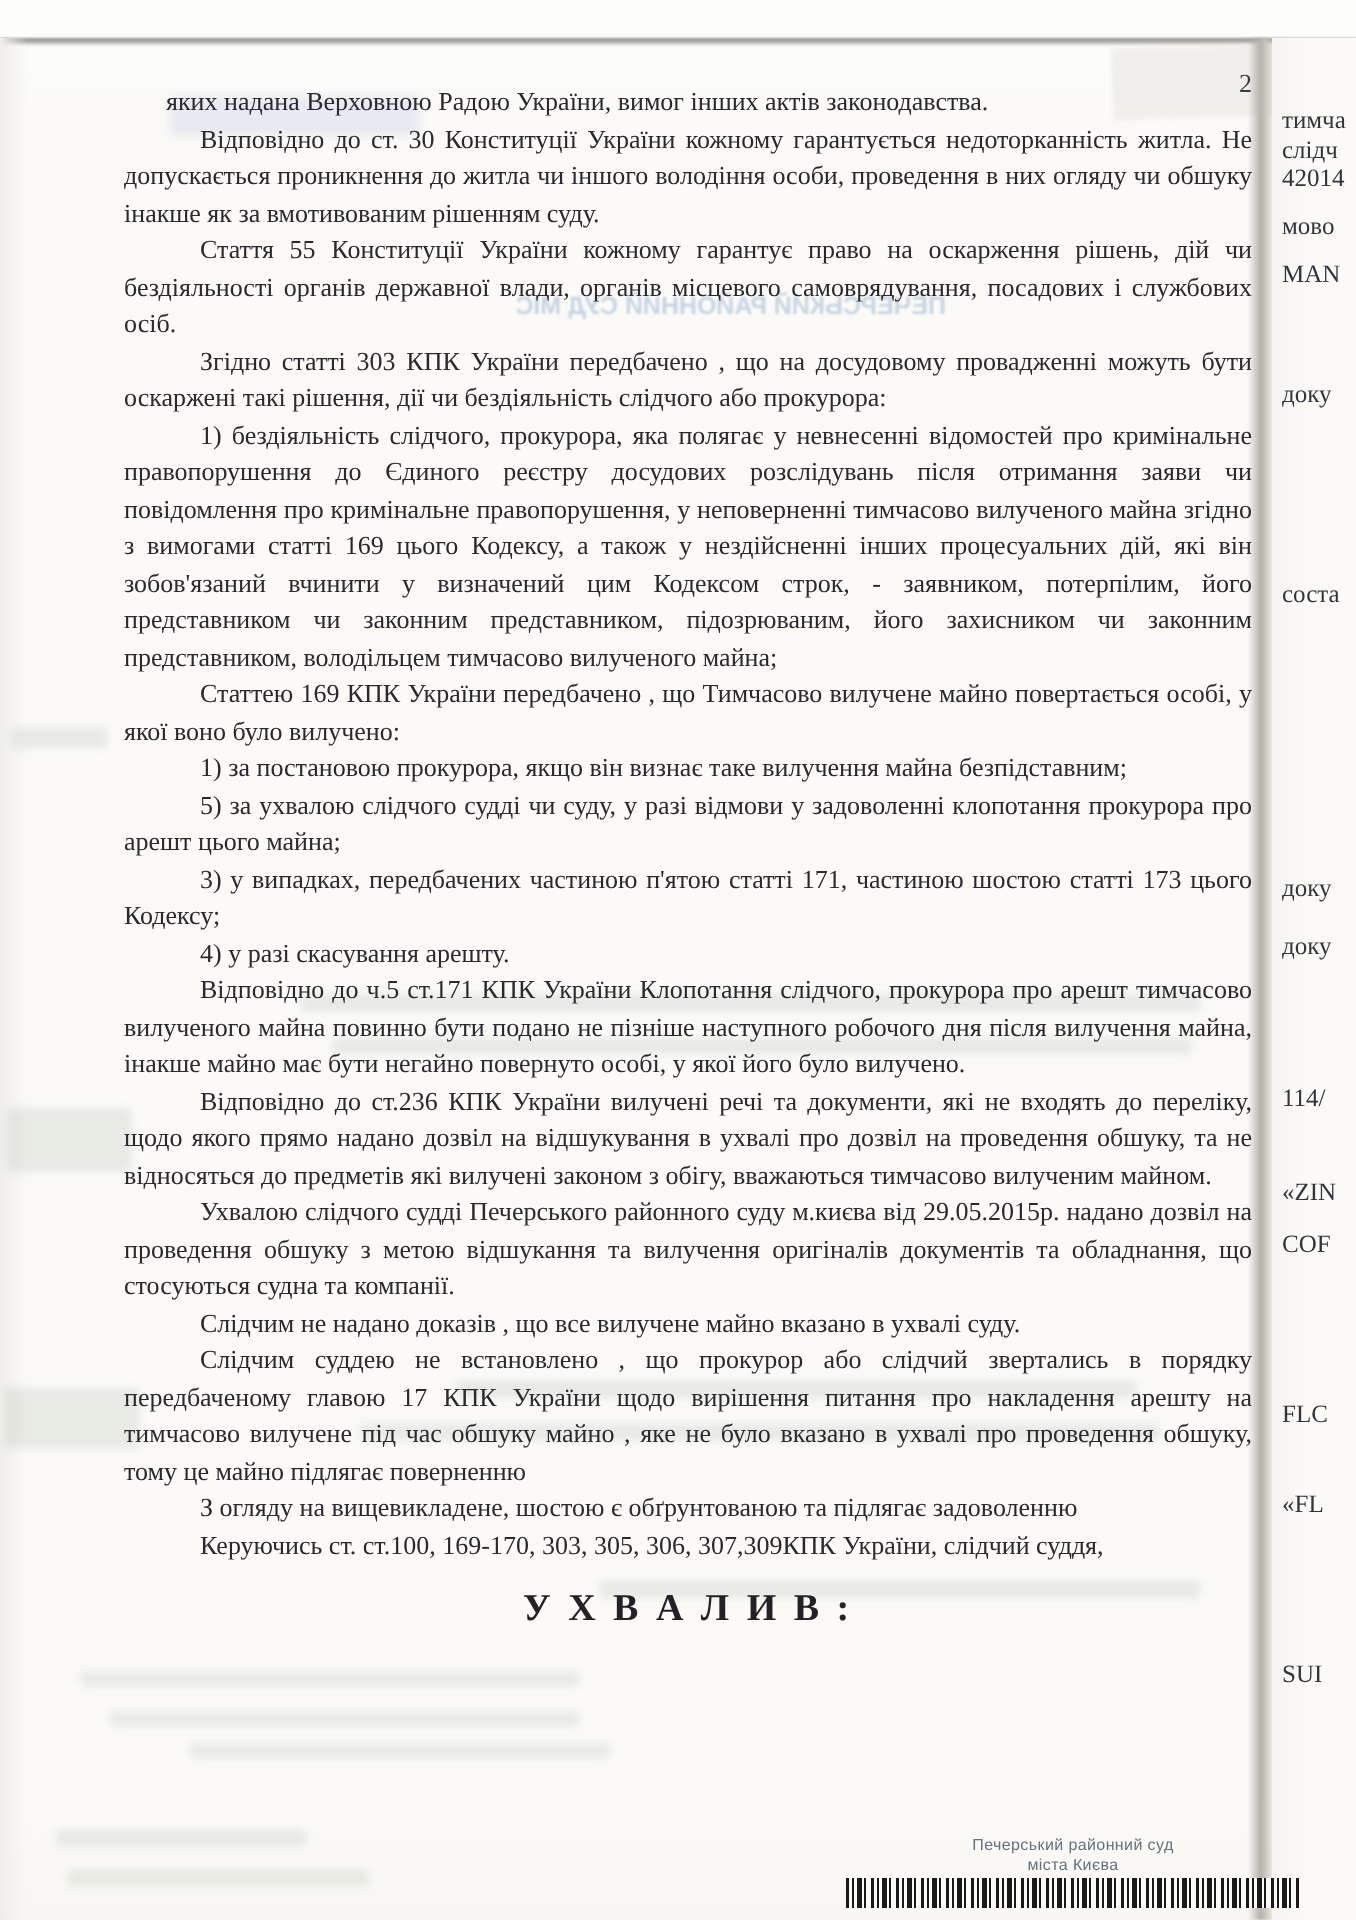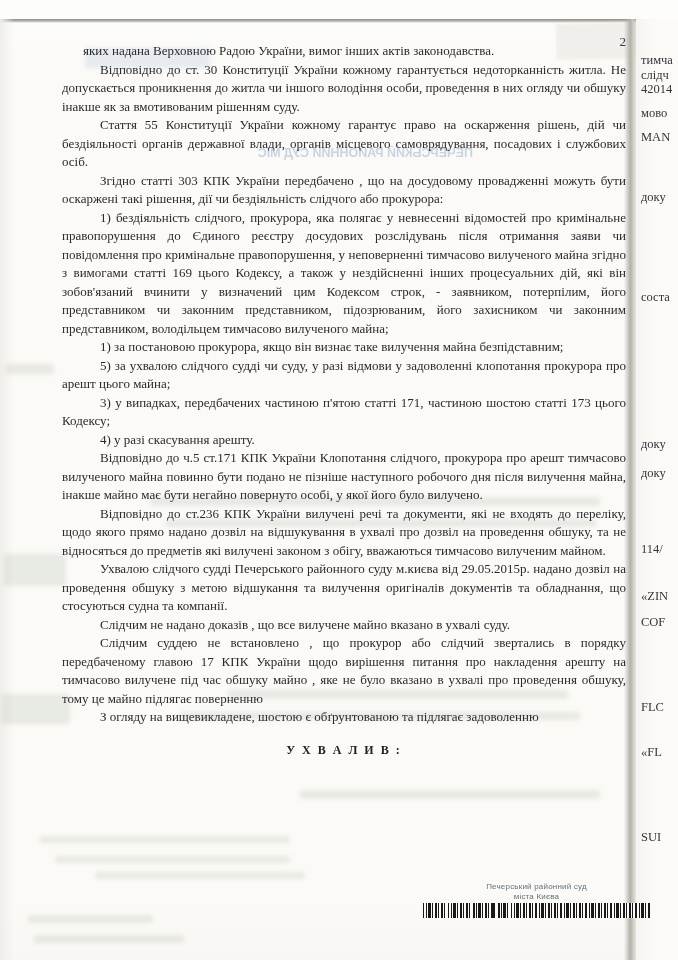--- a/index.html
+++ b/index.html
@@ -45,30 +45,30 @@
 
   .text-column{
     position:absolute;left:62px;top:42px;width:564px;
     font-size:13px;line-height:18.5px;color:#2b292e;
     text-align:justify;
   }
   .para{margin:0;text-indent:38px;}
   .para.no-indent{text-indent:0;margin-left:21px;}
   .heading{
     margin:14px 0 16px 0;text-align:center;font-weight:bold;
-    letter-spacing:2px;font-size:12px;color:#232126;text-indent:0;
+    letter-spacing:2px;font-size:19px;color:#232126;text-indent:0;
   }
 
   .fragment{
     position:absolute;left:641px;width:40px;
     font-size:12.5px;color:#35343c;white-space:nowrap;overflow:hidden;
   }
 
   .stamp{
-    position:absolute;left:423px;top:882px;width:227px;text-align:center;
+    position:absolute;left:423px;top:918px;width:227px;text-align:center;
   }
   .stamp-line{
     font-family:"Liberation Sans", sans-serif;
     font-size:8px;line-height:9.5px;color:#62737f;letter-spacing:.2px;
   }
   .barcode{
     margin-top:2px;height:15px;width:227px;
     background:repeating-linear-gradient(90deg,
       #191919 0 1.5px,#fbfaf7 1.5px 3px,
       #191919 3px 4px,#fbfaf7 4px 5.5px,
@@ -130,30 +130,32 @@
   <div class="smudge s14"></div>
 
   <div class="page-number">2</div>
 
   <div class="text-column">
     <p class="para no-indent">яких надана Верховною Радою України, вимог інших актів законодавства.</p>
     <p class="para">Відповідно до ст. 30 Конституції України кожному гарантується недоторканність житла. Не допускається проникнення до житла чи іншого володіння особи, проведення в них огляду чи обшуку інакше як за вмотивованим рішенням суду.</p>
     <p class="para">Стаття 55 Конституції України кожному гарантує право на оскарження рішень, дій чи бездіяльності органів державної влади, органів місцевого самоврядування, посадових і службових осіб.</p>
     <p class="para">Згідно статті 303  КПК України передбачено , що  на досудовому провадженні можуть бути оскаржені такі рішення, дії чи бездіяльність слідчого або прокурора:</p>
     <p class="para">1) бездіяльність слідчого, прокурора, яка полягає у невнесенні відомостей про кримінальне правопорушення до Єдиного реєстру досудових розслідувань після отримання заяви чи повідомлення про кримінальне правопорушення, у неповерненні тимчасово вилученого майна згідно з вимогами статті 169 цього Кодексу, а також у нездійсненні інших процесуальних дій, які він зобов'язаний вчинити у визначений цим Кодексом строк, - заявником, потерпілим, його представником чи законним представником, підозрюваним, його захисником чи законним представником, володільцем тимчасово вилученого майна;</p>
+    <p class="para">Статтею 169 КПК України передбачено , що Тимчасово вилучене майно повертається особі, у якої воно було вилучено:</p>
     <p class="para">1) за постановою прокурора, якщо він визнає таке вилучення майна безпідставним;</p>
     <p class="para">5) за ухвалою слідчого судді чи суду, у разі відмови у задоволенні клопотання прокурора про арешт цього майна;</p>
     <p class="para">3) у випадках, передбачених частиною п'ятою статті 171, частиною шостою статті 173 цього Кодексу;</p>
     <p class="para">4) у разі скасування арешту.</p>
     <p class="para">Відповідно до ч.5 ст.171 КПК України  Клопотання слідчого, прокурора про арешт тимчасово вилученого майна повинно бути подано не пізніше наступного робочого дня після вилучення майна, інакше майно має бути негайно повернуто особі, у якої його було вилучено.</p>
     <p class="para">Відповідно до ст.236 КПК України вилучені речі та документи, які не входять до переліку, щодо якого прямо надано дозвіл на відшукування в ухвалі про дозвіл на проведення обшуку, та не відносяться до предметів які вилучені законом з обігу, вважаються тимчасово вилученим майном.</p>
     <p class="para">Ухвалою слідчого судді Печерського районного суду м.києва від  29.05.2015р. надано дозвіл на проведення обшуку з метою відшукання та вилучення оригіналів документів та обладнання, що стосуються судна  та компанії.</p>
     <p class="para">Слідчим не надано доказів , що все вилучене майно вказано в ухвалі суду.</p>
     <p class="para">Слідчим суддею не встановлено , що прокурор або слідчий звертались в порядку передбаченому главою 17 КПК України щодо вирішення питання про накладення арешту на тимчасово вилучене під час обшуку майно , яке не було вказано в ухвалі про проведення обшуку, тому це майно підлягає поверненню</p>
     <p class="para">З огляду на вищевикладене, шостою  є обґрунтованою та  підлягає задоволенню</p>
+    <p class="para">Керуючись ст. ст.100, 169-170, 303, 305, 306, 307,309КПК України, слідчий суддя,</p>
     <p class="para heading">У Х В А Л И В :</p>
   </div>
 
   <div class="fragment" style="top:53px">тимча</div>
   <div class="fragment" style="top:68px">слідч</div>
   <div class="fragment" style="top:82px">42014</div>
   <div class="fragment" style="top:106px">мово</div>
   <div class="fragment" style="top:130px">MAN</div>
   <div class="fragment" style="top:190px">доку</div>
   <div class="fragment" style="top:290px">соста</div>

